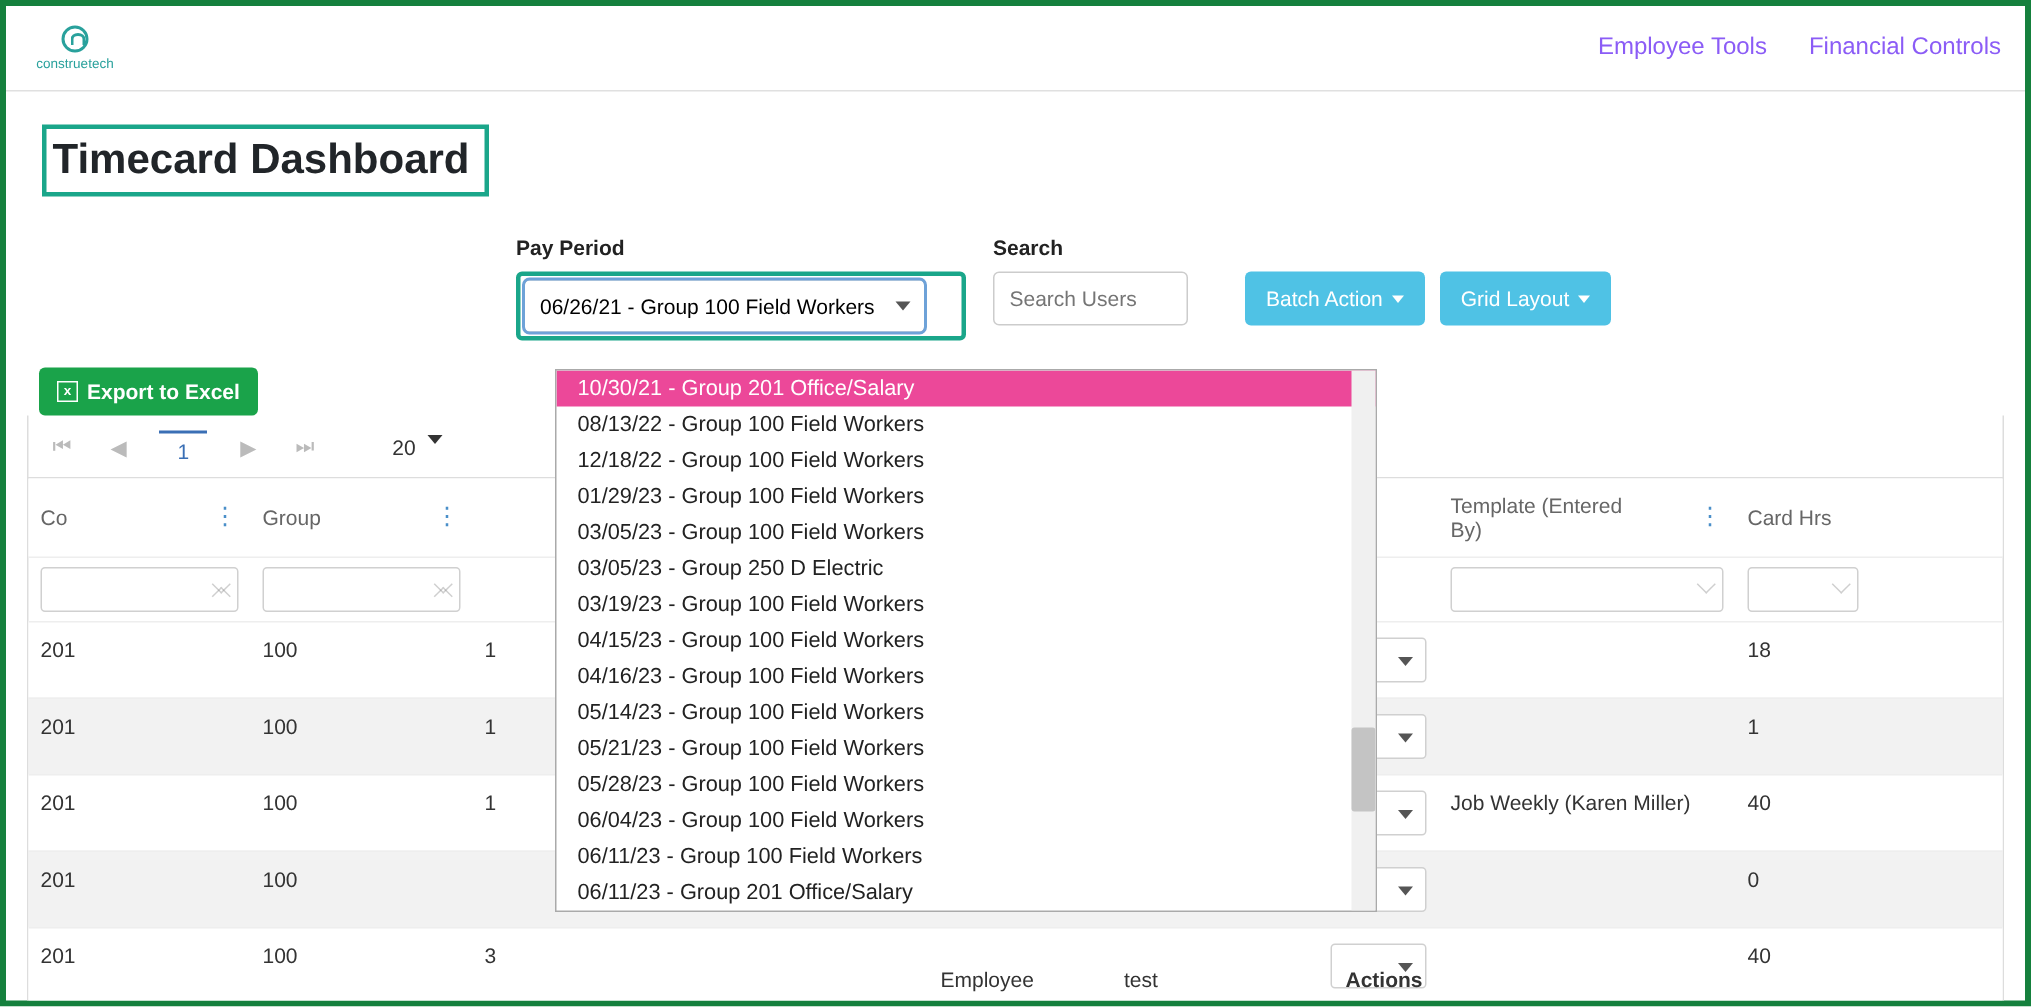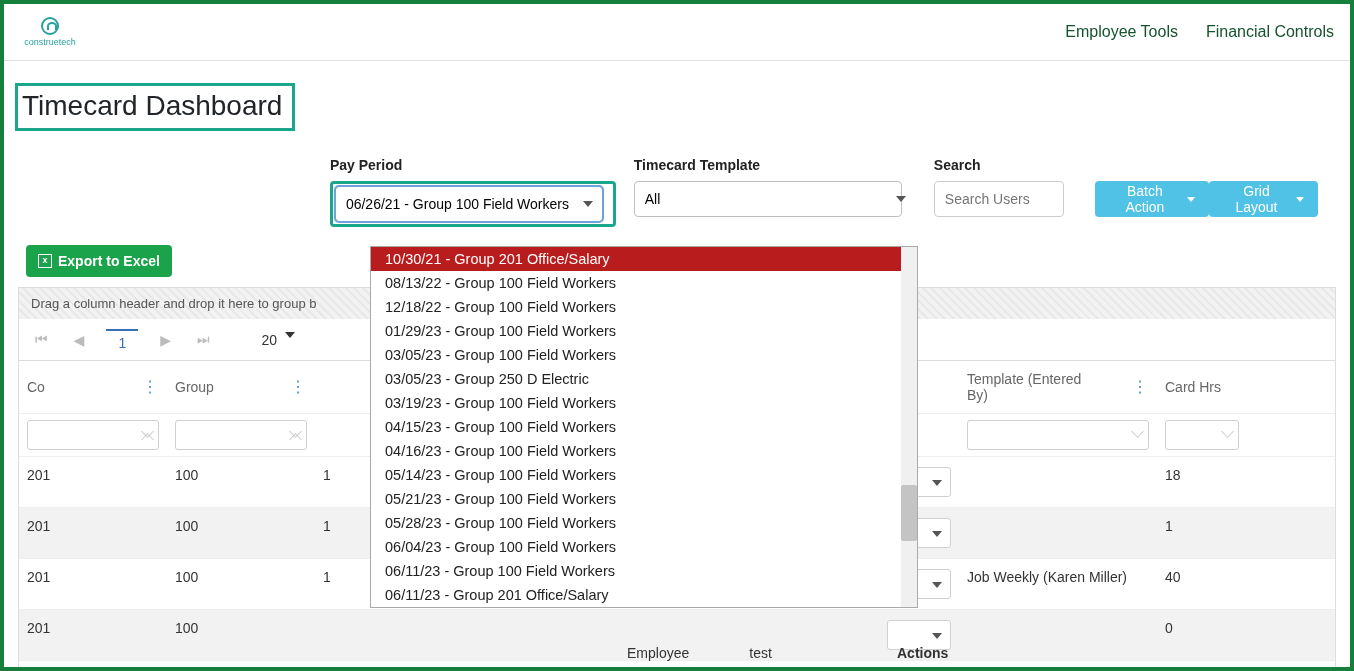--- a/index.html
+++ b/index.html
@@ -3,23 +3,23 @@
 <meta charset="utf-8">
 <style>
 * { box-sizing: border-box; margin: 0; padding: 0; }
 body { font-family: "Segoe UI", Arial, sans-serif; font-size: 14px; color: #333; background: #fff; }
 .frame { border: 4px solid #15803d; width: 1354px; height: 671px; overflow: hidden; position: relative; box-shadow: 0 0 8px rgba(0,0,0,0.3); }
 .topbar { display: flex; align-items: center; height: 56px; padding: 0 16px; }
 .logo { width: 60px; height: 32px; display: flex; flex-direction: column; align-items: center; justify-content: center; color: #29a19c; font-size: 9px; }
 .logo-icon { width: 18px; height: 18px; border: 2px solid #29a19c; border-radius: 50%; position: relative; margin-bottom: 2px; }
 .logo-icon::after { content:""; position:absolute; top:3px; left:4px; width:6px; height:6px; border:2px solid #29a19c; border-radius:50% 50% 0 0; border-bottom:none; }
 .topnav { margin-left: auto; display: flex; gap: 28px; }
-.topnav a { color: #14532d; text-decoration: none; font-size: 16px; }
+.topnav a { color: #8b5cf6; text-decoration: none; font-size: 16px; }
 .hr { border-top: 1px solid #e0e0e0; }
-.page-title { font-size: 28px; font-weight: 400; color: #212529; margin: 22px 0 8px 11px; display: inline-block; border: 3px solid #1aa68a; padding: 4px 10px 6px 4px; }
+.page-title { font-size: 28px; font-weight: 700; color: #212529; margin: 22px 0 8px 24px; display: inline-block; border: 3px solid #1aa68a; padding: 4px 10px 6px 4px; }
 .filters { display: flex; gap: 0; padding: 18px 14px 14px 22px; align-items: flex-start; }
 .filter-col { display: flex; flex-direction: column; margin-right: 18px; }
 .filter-col label { font-weight: 700; font-size: 14px; color: #222; margin-bottom: 8px; }
 .sel { height: 36px; border: 1px solid #bfbfbf; border-radius: 4px; padding: 0 28px 0 10px; background: #fff; font-size: 14px; appearance: none; position: relative; }
 .sel-wrap { position: relative; display: inline-block; }
 .sel-wrap::after { content: ""; position: absolute; right: 10px; top: 15px; width: 0; height: 0; border-left: 5px solid transparent; border-right: 5px solid transparent; border-top: 6px solid #555; pointer-events:none; }
 .hl-green { border: 3px solid #1aa68a; border-radius: 4px; padding: 2px; display: inline-block; }
 .search-input { height: 36px; width: 130px; border: 1px solid #ccc; border-radius: 4px; padding: 0 10px; font-size: 14px; color: #999; }
 .btn-primary { background: #4fc2e5; color: #fff; border: none; border-radius: 4px; height: 36px; padding: 0 14px; font-size: 14px; cursor: pointer; display: inline-flex; align-items: center; gap: 6px; }
 .btn-primary .caret { width:0; height:0; border-left:4px solid transparent; border-right:4px solid transparent; border-top:5px solid #fff; }
@@ -48,21 +48,21 @@
 .row-dd::after { content:""; position:absolute; right:8px; top:12px; width:0; height:0; border-left:5px solid transparent; border-right:5px solid transparent; border-top:6px solid #555; }
 .col-co { width: 148px; }
 .col-group { width: 148px; }
 .col-hidden { width: 564px; } 
 .col-actions { width: 80px; text-align: center; }
 .col-template { width: 198px; gap: 45px; }
 .col-hrs { width: 90px; }
 
 .dropdown-list { position: absolute; left: 366px; top: 242px; width: 548px; background: #fff; border: 1px solid #aaa; z-index: 50; max-height: 396px; overflow: hidden; }
 .dropdown-list .opt { padding: 2px 14px; font-size: 14.5px; color: #222; cursor: pointer; line-height: 20px; }
-.dropdown-list .opt.sel-dark { background: #b91c1c; color: #fff; }
+.dropdown-list .opt.sel-dark { background: #ec4899; color: #fff; }
 .dropdown-list .opt.hl { border: 2.5px solid #1aa68a; margin: -1px 2px; padding: 1px 10px; }
 .dd-scrollbar { position:absolute; right:0; top:0; width:16px; height:100%; background:#f0f0f0; }
 .dd-thumb { position:absolute; right:0; top:238px; width:16px; height:56px; background:#c4c4c4; border-radius:2px; }
 .partial-row-actions-label { position:absolute; left:893px; bottom:6px; font-size:14px; font-weight:700; color:#333; }
 .partial-cols { position:absolute; left:623px; bottom:6px; font-size:14px; color:#333; display:flex; gap:60px;justify-content:space-between;}
 </style>
 </head>
 <body>
 
 <div class="frame">
@@ -89,52 +89,43 @@
       <label>Pay Period</label>
       <span class="hl-green">
         <span class="sel-wrap">
           <select class="sel" style="width:268px; outline:2px solid #6ea2d8; outline-offset:-1px;">
             <option>06/26/21 - Group 100 Field Workers</option>
           </select>
         </span>
       </span>
     </div>
 
-    <div class="filter-col" style="width:296px">
-      <label>Timecard Template</label>
-      <span class="sel-wrap">
-        <select class="sel" style="width:268px">
-          <option>All</option>
-        </select>
-      </span>
-    </div>
 
     <div class="filter-col" style="width:150px">
       <label>Search</label>
       <input class="search-input" placeholder="Search Users" style="">
     </div>
 
-    <div class="filter-col" style="margin-top:24px; flex-direction:row; gap:0;">
+    <div class="filter-col" style="margin-top:24px; flex-direction:row; gap:10px;">
       <button class="btn-primary">
         <span>Batch Action</span>
         <span class="caret"></span>
       </button>
       <button class="btn-primary">
         <span>Grid Layout</span>
         <span class="caret"></span>
       </button>
     </div>
   </div>
 
   <button class="export-btn">
     <span class="export-icon">x</span>
     <span>Export to Excel</span>
   </button>
 
-  <div class="group-bar">Drag a column header and drop it here to group b</div>
 
   <div class="pager-bar">
     <span class="pager-btn">⏮</span>
     <span class="pager-btn">◀</span>
     <span class="pager-cur">1</span>
     <span class="pager-btn">▶</span>
     <span class="pager-btn">⏭</span>
     <span class="pagesize">
       <span>20</span>
       <span class="tri"></span>

